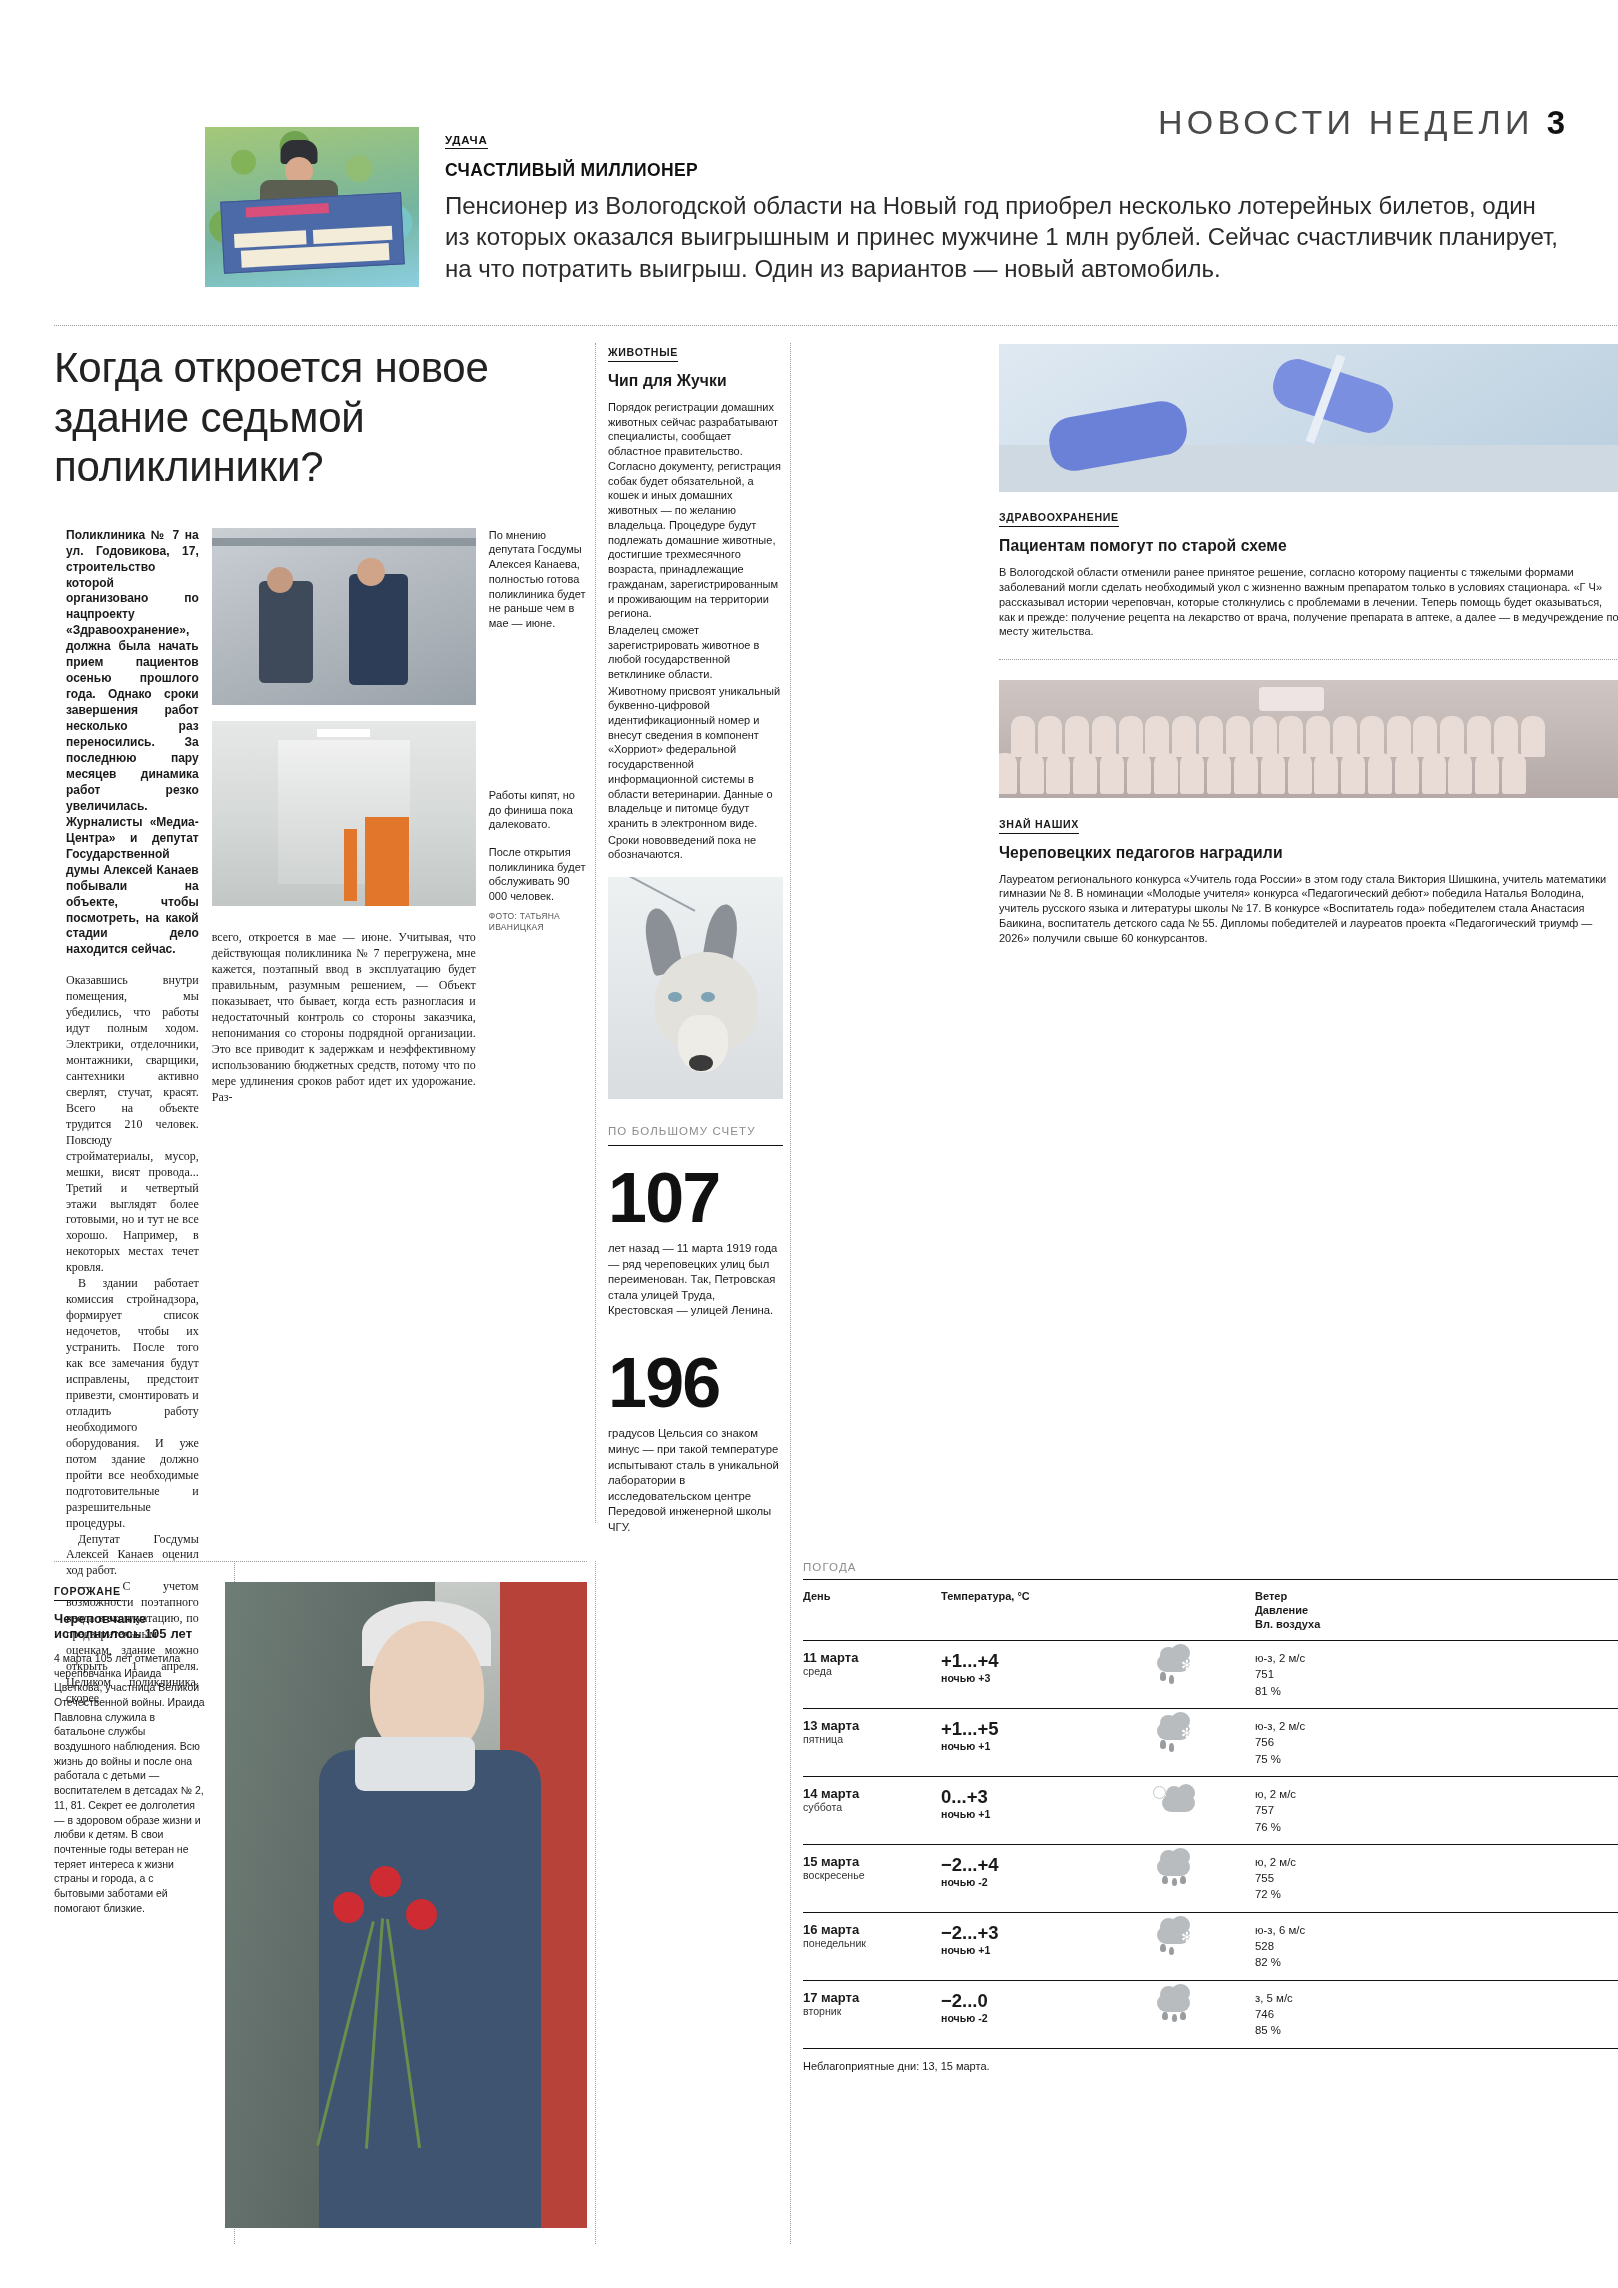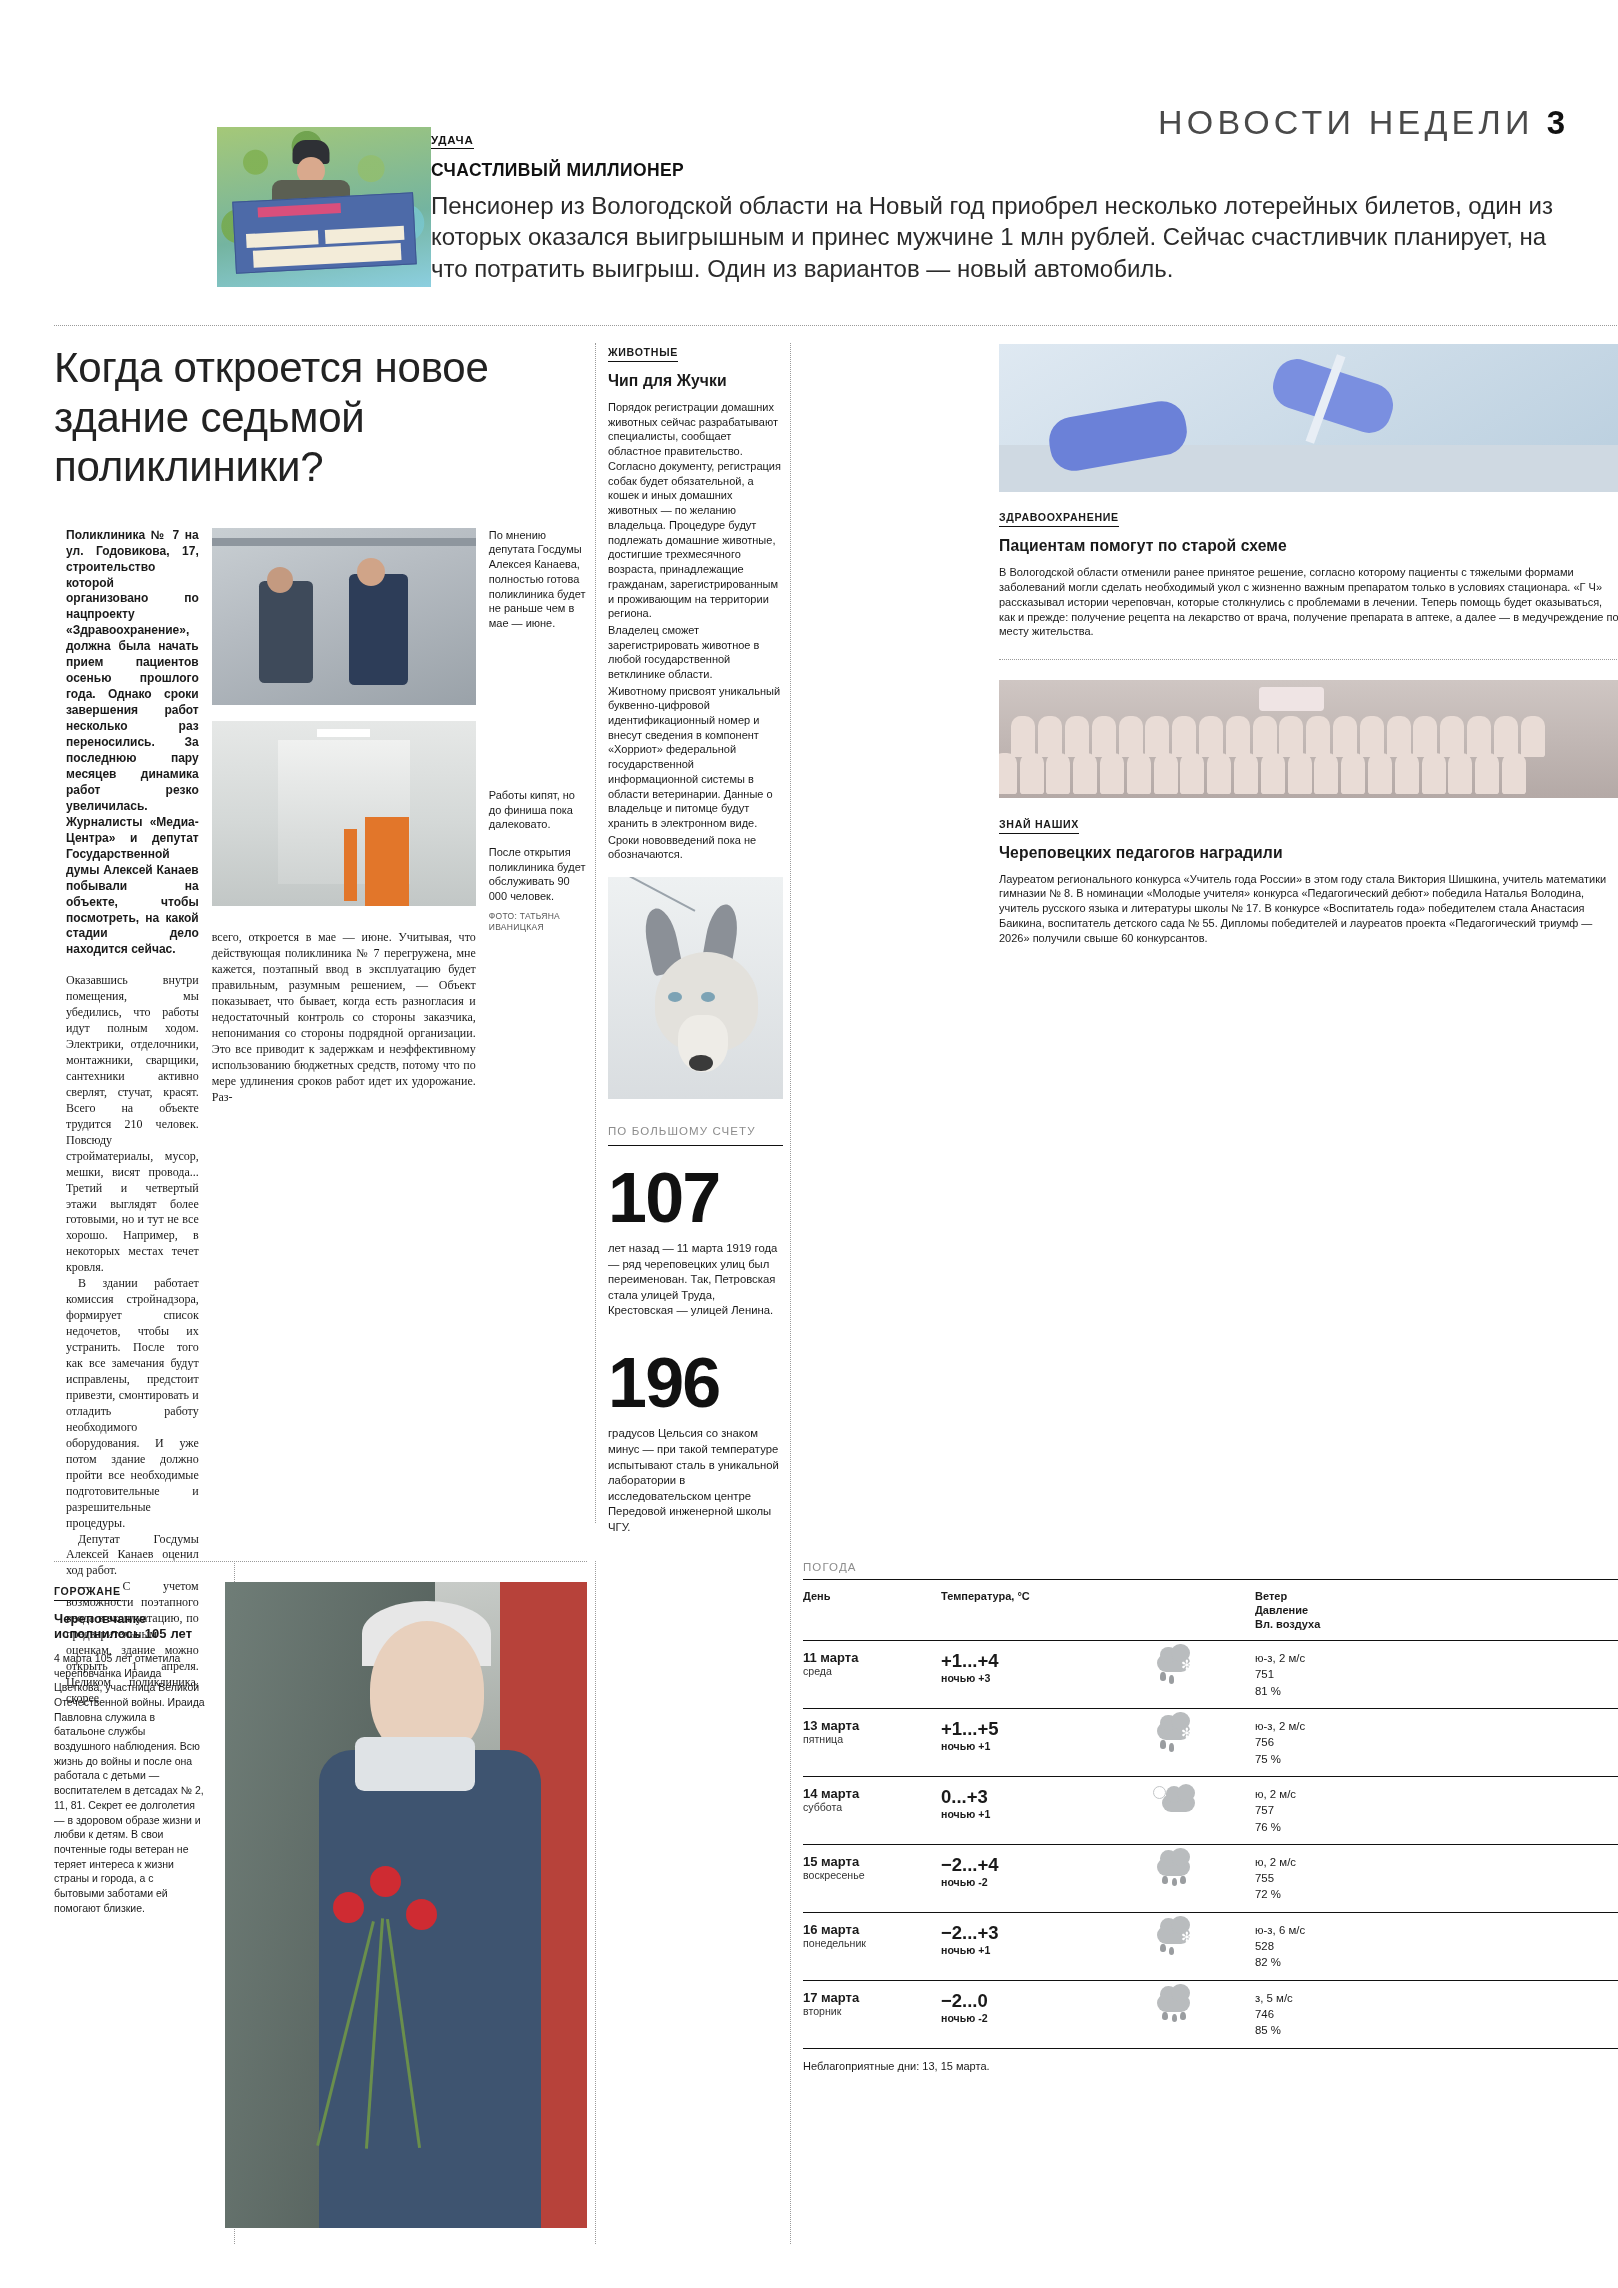--- a/index.html
+++ b/index.html
@@ -18,21 +18,21 @@
     position: absolute; top: 103px; right: 54px;
     display: flex; align-items: baseline; gap: 13px;
   }
   .masthead-title {
     font-size: 34px; letter-spacing: 4.2px; font-weight: 300;
     color: #4a4a4a;
   }
   .masthead-pageno { font-size: 33px; font-weight: 700; color: #111; }
 
   
-  .lead-wrap { position: absolute; top: 127px; left: 217px; right: 54px; display: flex; }
+  .lead-wrap { position: absolute; top: 127px; left: 205px; right: 54px; display: flex; gap: 26px; }
   .lead-photo {
     width: 214px; height: 160px; flex: none;
     background: linear-gradient(150deg,#9fbe6d 0%, #7fae68 30%, #6ea58f 55%, #7fc4d6 100%);
     position: relative; overflow: hidden;
   }
   .lead-photo .bush { position:absolute; inset:0;
     background:
       radial-gradient(circle at 18% 22%, rgba(130,178,86,.95) 0 12px, transparent 13px),
       radial-gradient(circle at 42% 12%, rgba(108,160,74,.9) 0 14.8px, transparent 15.7px),
       radial-gradient(circle at 72% 26%, rgba(146,190,110,.85) 0 13px, transparent 14px),

